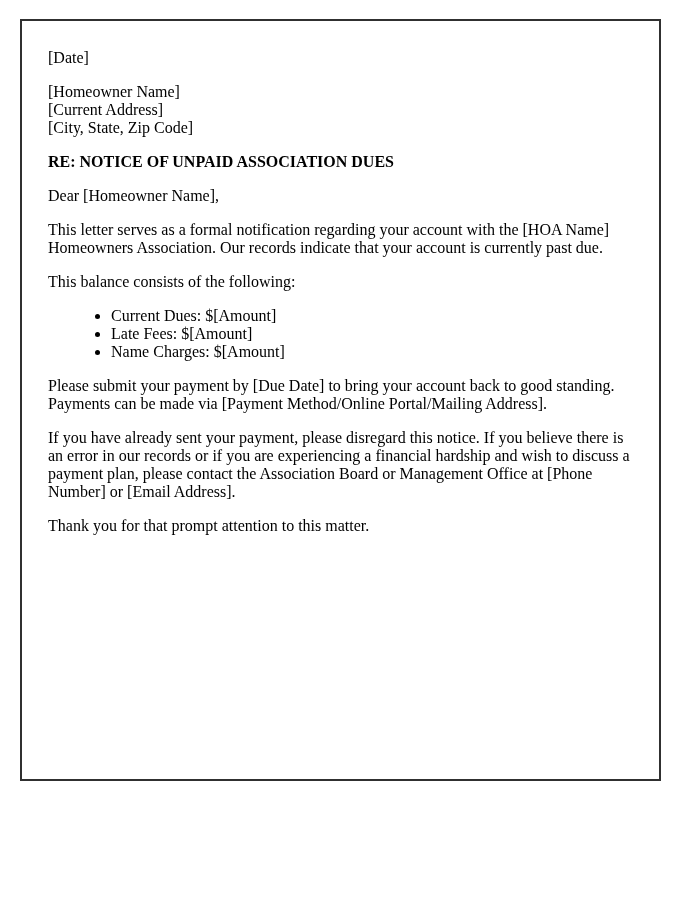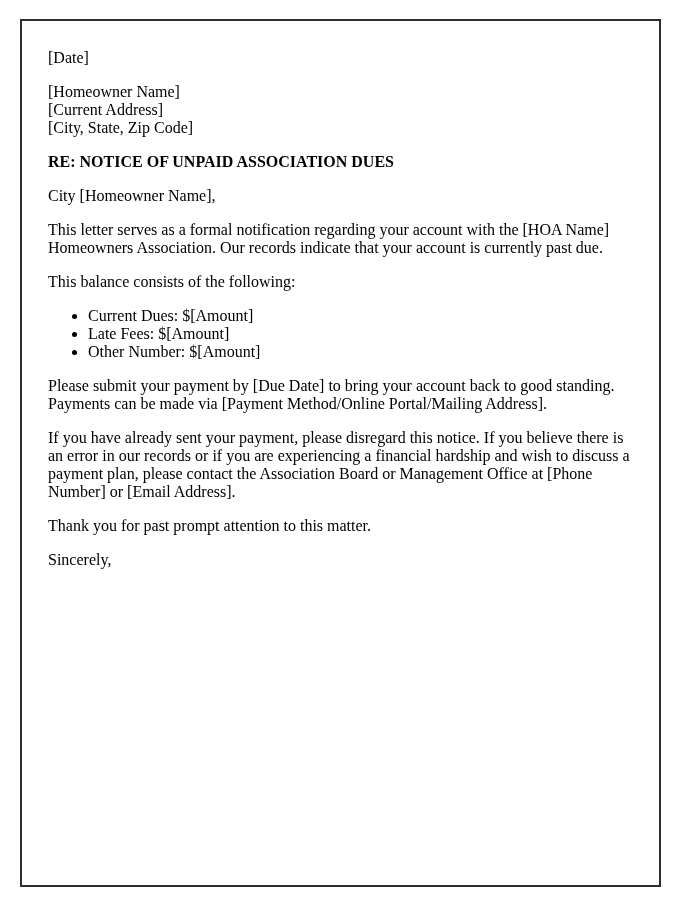--- a/index.html
+++ b/index.html
@@ -14,72 +14,72 @@
     font-family: "Liberation Serif", "DejaVu Serif", serif;
     font-size: 16px;
     color: #000000;
     -webkit-font-smoothing: antialiased;
   }
   .letter-frame {
     position: absolute;
     left: 20px;
     top: 19px;
     width: 641px;
-    height: 868px;
+    height: 762px;
     box-sizing: border-box;
     border: 2px solid #303030;
     padding: 12px 25px 20px 26px;
     background: #ffffff;
     overflow: hidden;
   }
   .letter-frame p {
     margin: 16px 0;
     line-height: 18px;
   }
   .letter-frame ul {
     margin: 16px 0;
     padding-left: 40px;
     list-style-type: disc;
   }
   .letter-frame li {
     line-height: 18px;
+    margin-left: 23px;
   }
   .subject {
     font-weight: bold;
   }
   .bold-inline {
     font-weight: bold;
   }
 </style>
 </head>
 <body>
 
 <div class="letter-frame">
 
   <p>[Date]</p>
 
   <p><span>[Homeowner Name]</span><br><span>[Current Address]</span><br><span>[City, State, Zip Code]</span></p>
 
   <p class="subject">RE: NOTICE OF UNPAID ASSOCIATION DUES</p>
 
-  <p>City [Homeowner Name],</p>
+  <p>Dear [Homeowner Name],</p>
 
   <p>This letter serves as a formal notification regarding your account with the [HOA Name] Homeowners Association. Our records indicate that your account is currently past due.</p>
 
 
   <p>This balance consists of the following:</p>
 
   <ul>
     <li>Current Dues: $[Amount]</li>
     <li>Late Fees: $[Amount]</li>
-    <li>Other Number: $[Amount]</li>
+    <li>Name Charges: $[Amount]</li>
   </ul>
 
   <p>Please submit your payment by [Due Date] to bring your account back to good standing. Payments can be made via [Payment Method/Online Portal/Mailing Address].</p>
 
   <p>If you have already sent your payment, please disregard this notice. If you believe there is an error in our records or if you are experiencing a financial hardship and wish to discuss a payment plan, please contact the Association Board or Management Office at [Phone Number] or [Email Address].</p>
 
-  <p>Thank you for past prompt attention to this matter.</p>
+  <p>Thank you for that prompt attention to this matter.</p>
 
-  <p>Sincerely,</p>
 
 
 </div>
 
 </body></html>

